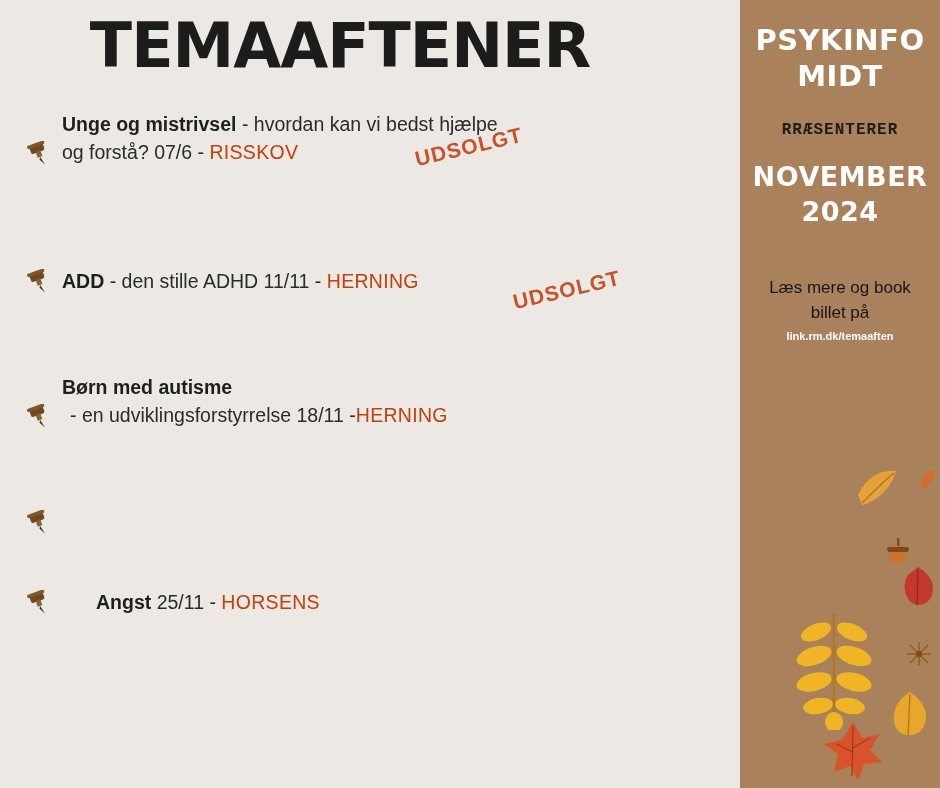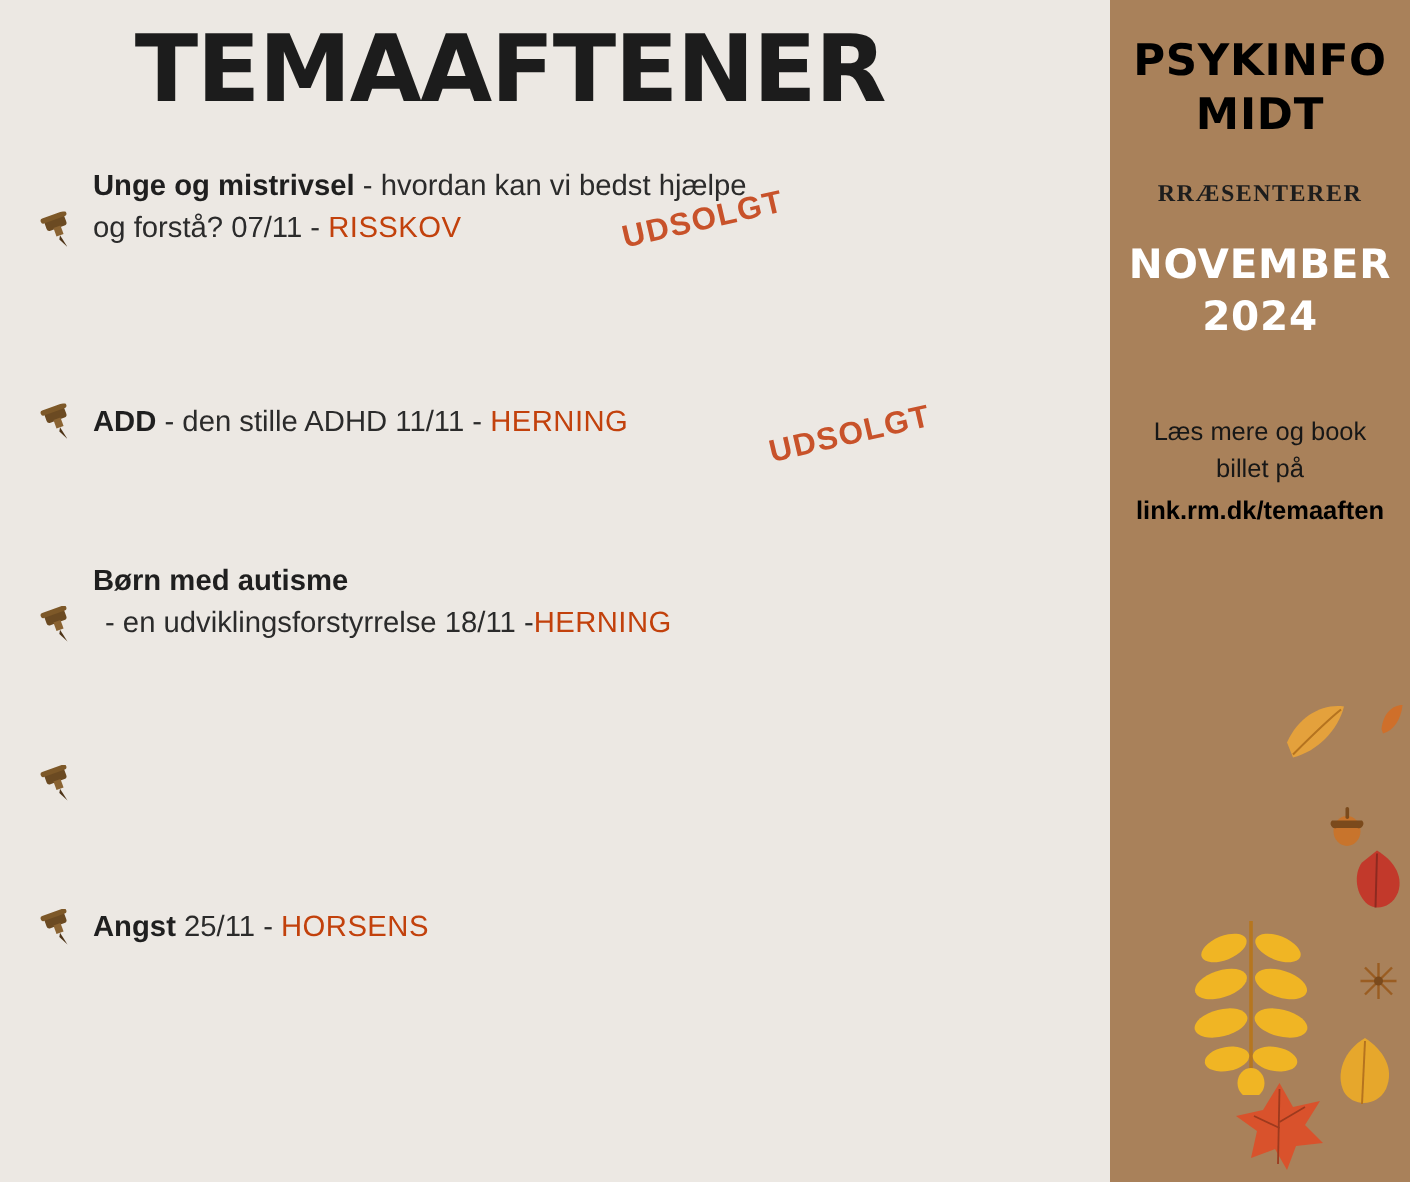--- a/index.html
+++ b/index.html
@@ -75,43 +75,43 @@
     transform: rotate(-13deg);
     white-space: nowrap;
   }
   
   #ev0 { margin-top: 6px; }
   #ev0 .sold { left: 352px; top: 22px; }
   #ev1 { margin-top: 100px; }
   #ev1 .sold { left: 450px; top: 8px; }
   #ev2 { margin-top: 78px; }
   #ev3 { margin-top: 78px; }
-  #ev4 { margin-top: 68px; }
+  #ev4 { margin-top: 52px; gap: 34px; }
   .indent { padding-left: 8px; display: inline-block; }
 
   
   #right {
     position: relative;
     width: 200px;
     height: 788px;
     background: #a9815a;
     text-align: center;
     overflow: hidden;
   }
   #brand {
     font-family: "DejaVu Sans", sans-serif;
     font-weight: bold;
     font-size: 29px;
-    color: #000000;
+    color: #ffffff;
     line-height: 1.25;
     margin-top: 22px;
     letter-spacing: 0.5px;
   }
   #presents {
-    font-family: Liberation Serif, serif;
+    font-family: Liberation Mono, monospace;
     font-weight: bold;
     font-size: 16px;
     color: #1d1d1d;
     letter-spacing: 1px;
     margin-top: 26px;
   }
   #month {
     font-family: "DejaVu Sans", sans-serif;
     font-weight: bold;
     font-size: 27px;
@@ -122,23 +122,23 @@
   }
   #booking {
     font-family: "Liberation Sans", sans-serif;
     font-size: 17px;
     color: #171717;
     line-height: 1.5;
     margin-top: 46px;
     padding: 0 10px;
   }
   #booking .link {
-    color: #000000;
-    font-weight: bold;
-    font-size: 17px;
+    color: #ffffff;
+    font-weight: bold;
+    font-size: 11px;
     display: block;
     margin-top: 2px;
     white-space: nowrap;
   }
   
   .leaf { position: absolute; }
   #leafA { left: 112px; top: 465px; }
   #leafB { left: 178px; top: 468px; }
   #leafC { left: 145px; top: 535px; }
   #leafD { left: 158px; top: 565px; }
@@ -164,21 +164,21 @@
             <g transform="rotate(-20 13 13)">
               <rect x="6" y="3" width="14" height="8" rx="2" fill="#6b4a22"></rect>
               <rect x="10.5" y="10" width="5" height="6" fill="#8a6332"></rect>
               <path d="M13 16 L15 25 L11.6 18.5 Z" fill="#4d3317"></path>
               <rect x="4" y="1.5" width="18" height="3.5" rx="1.6" fill="#7d5828"></rect>
             </g>
           </svg>
         </div>
         <div class="etext">
           <span class="bold">Unge og mistrivsel</span><span> - hvordan kan vi bedst hjælpe</span><br>
-          <span>og forstå? 07/11 - </span><span class="city">RISSKOV</span>
+          <span>og forstå? 07/6 - </span><span class="city">RISSKOV</span>
           <span class="sold">UDSOLGT</span>
         </div>
       </div>
 
       <div class="event" id="ev1">
         <div class="pin">
           <svg width="26" height="26" viewBox="0 0 26 26">
             <g transform="rotate(-20 13 13)">
               <rect x="6" y="3" width="14" height="8" rx="2" fill="#6b4a22"></rect>
               <rect x="10.5" y="10" width="5" height="6" fill="#8a6332"></rect>

